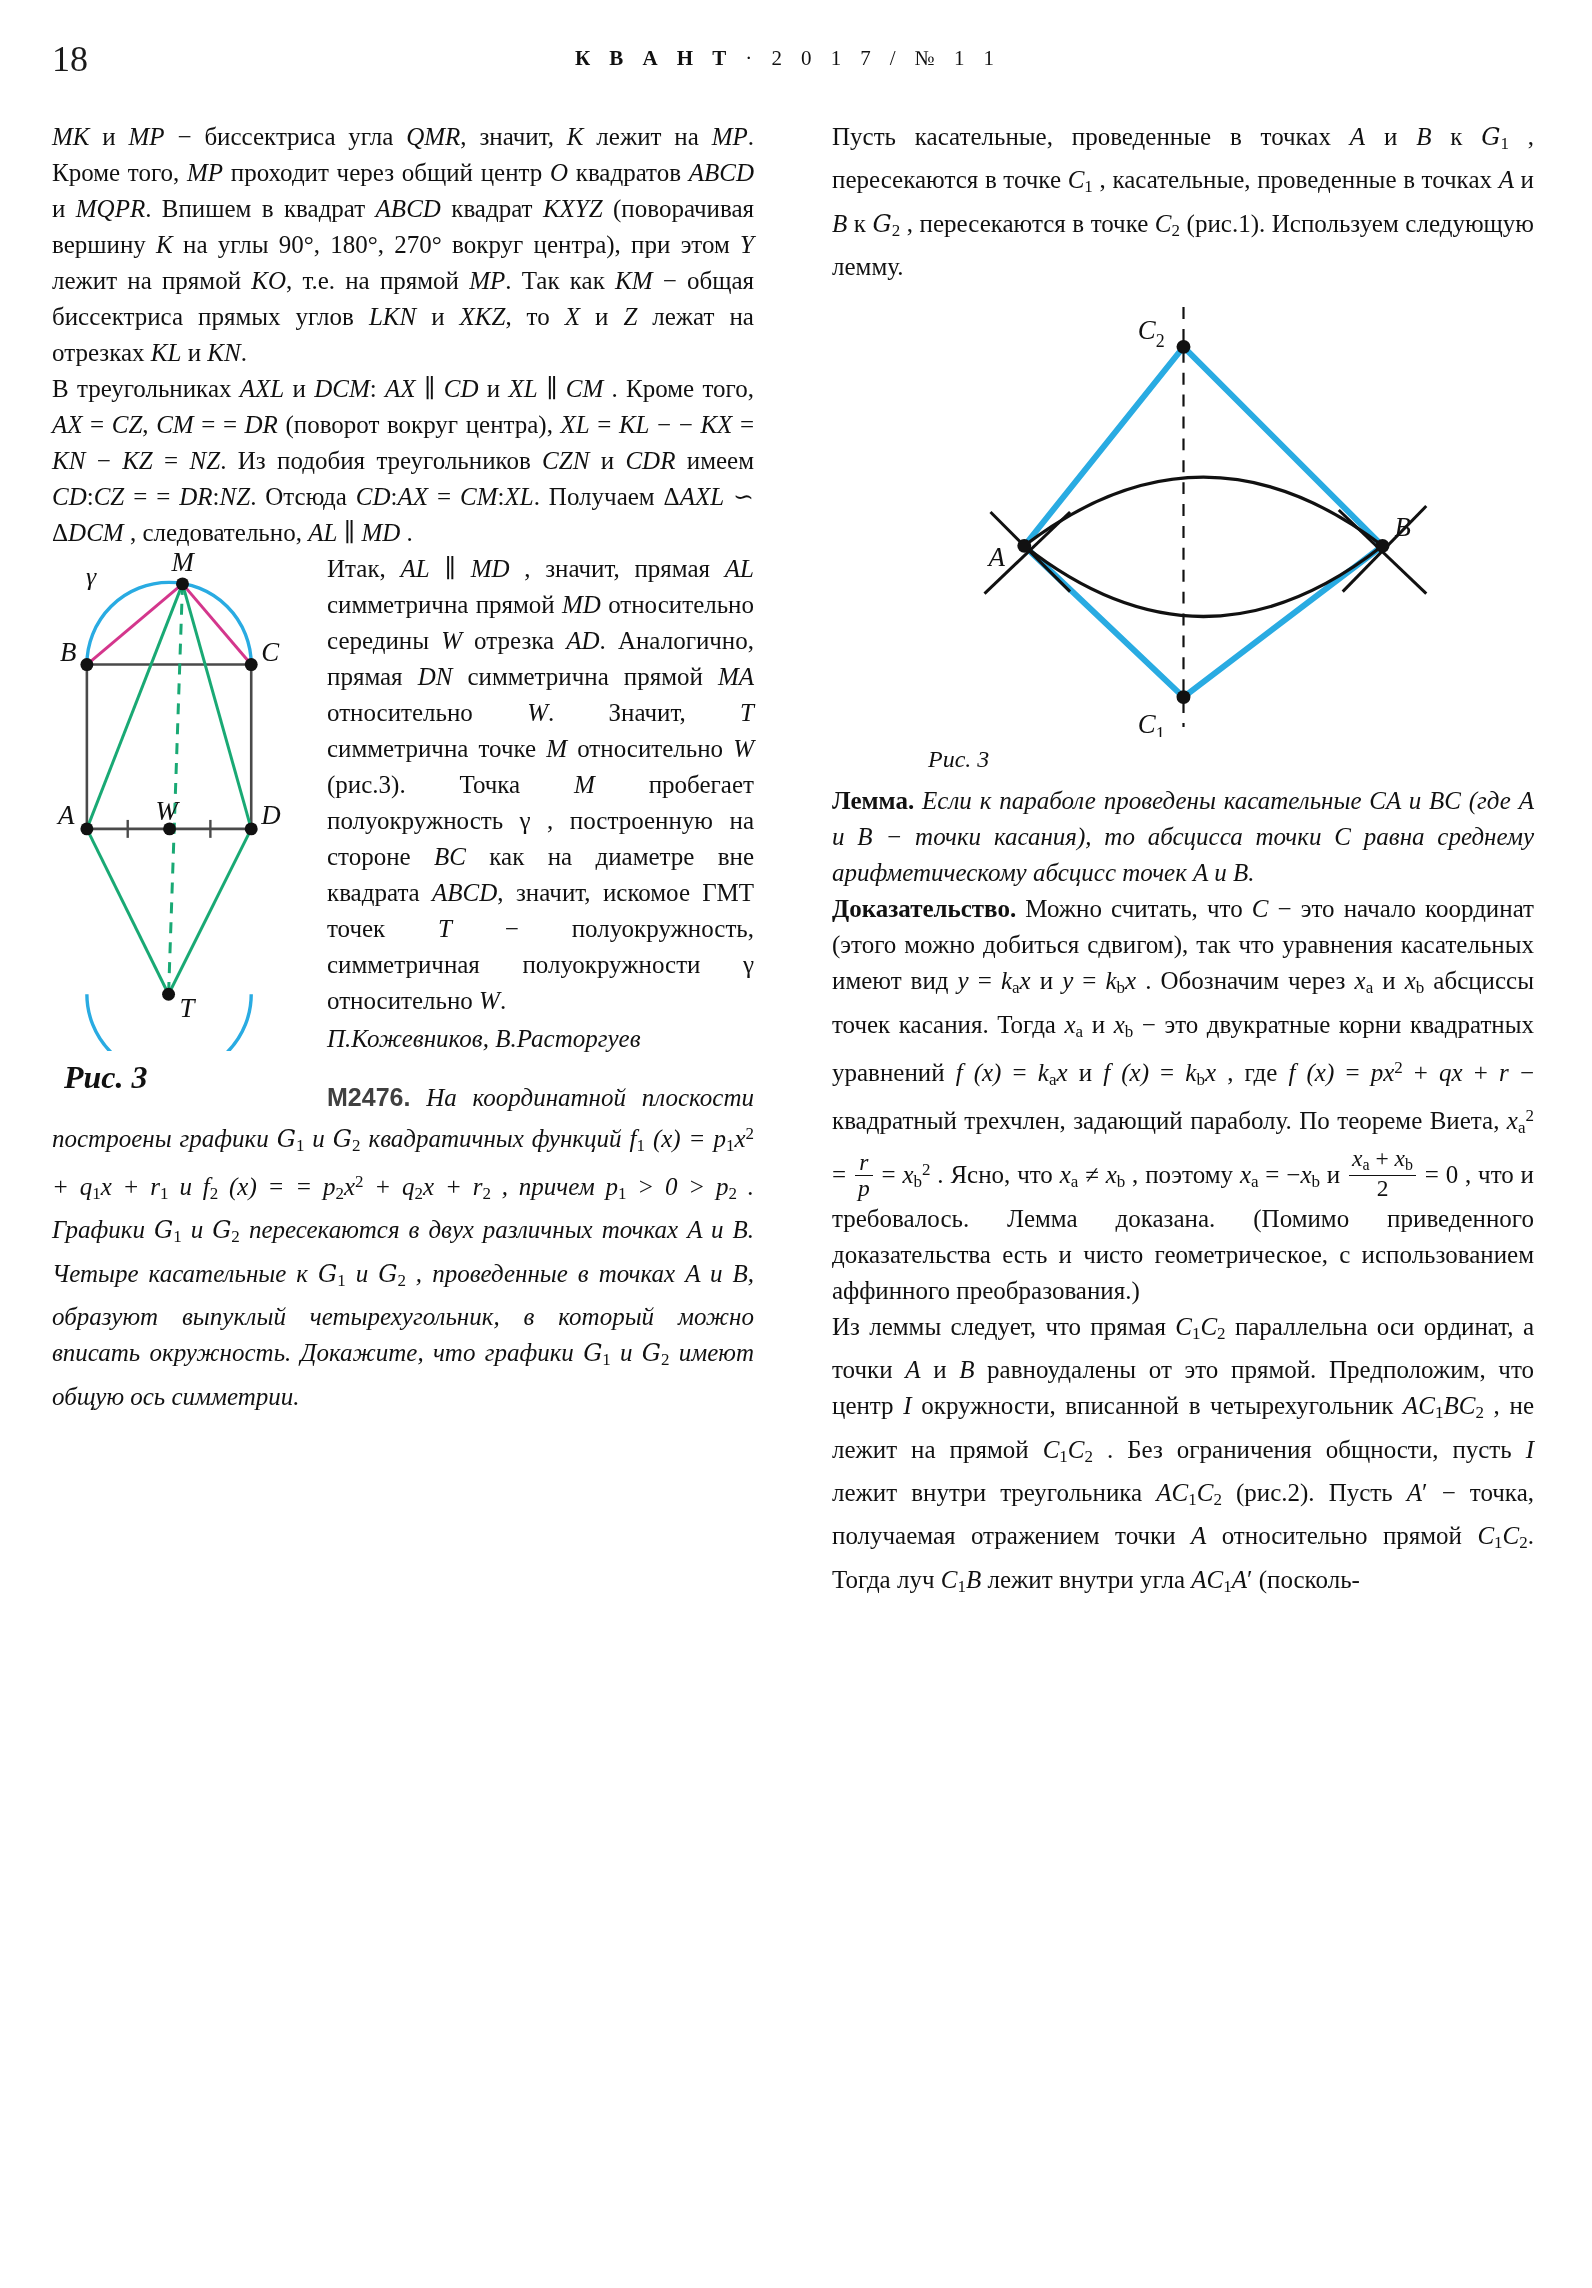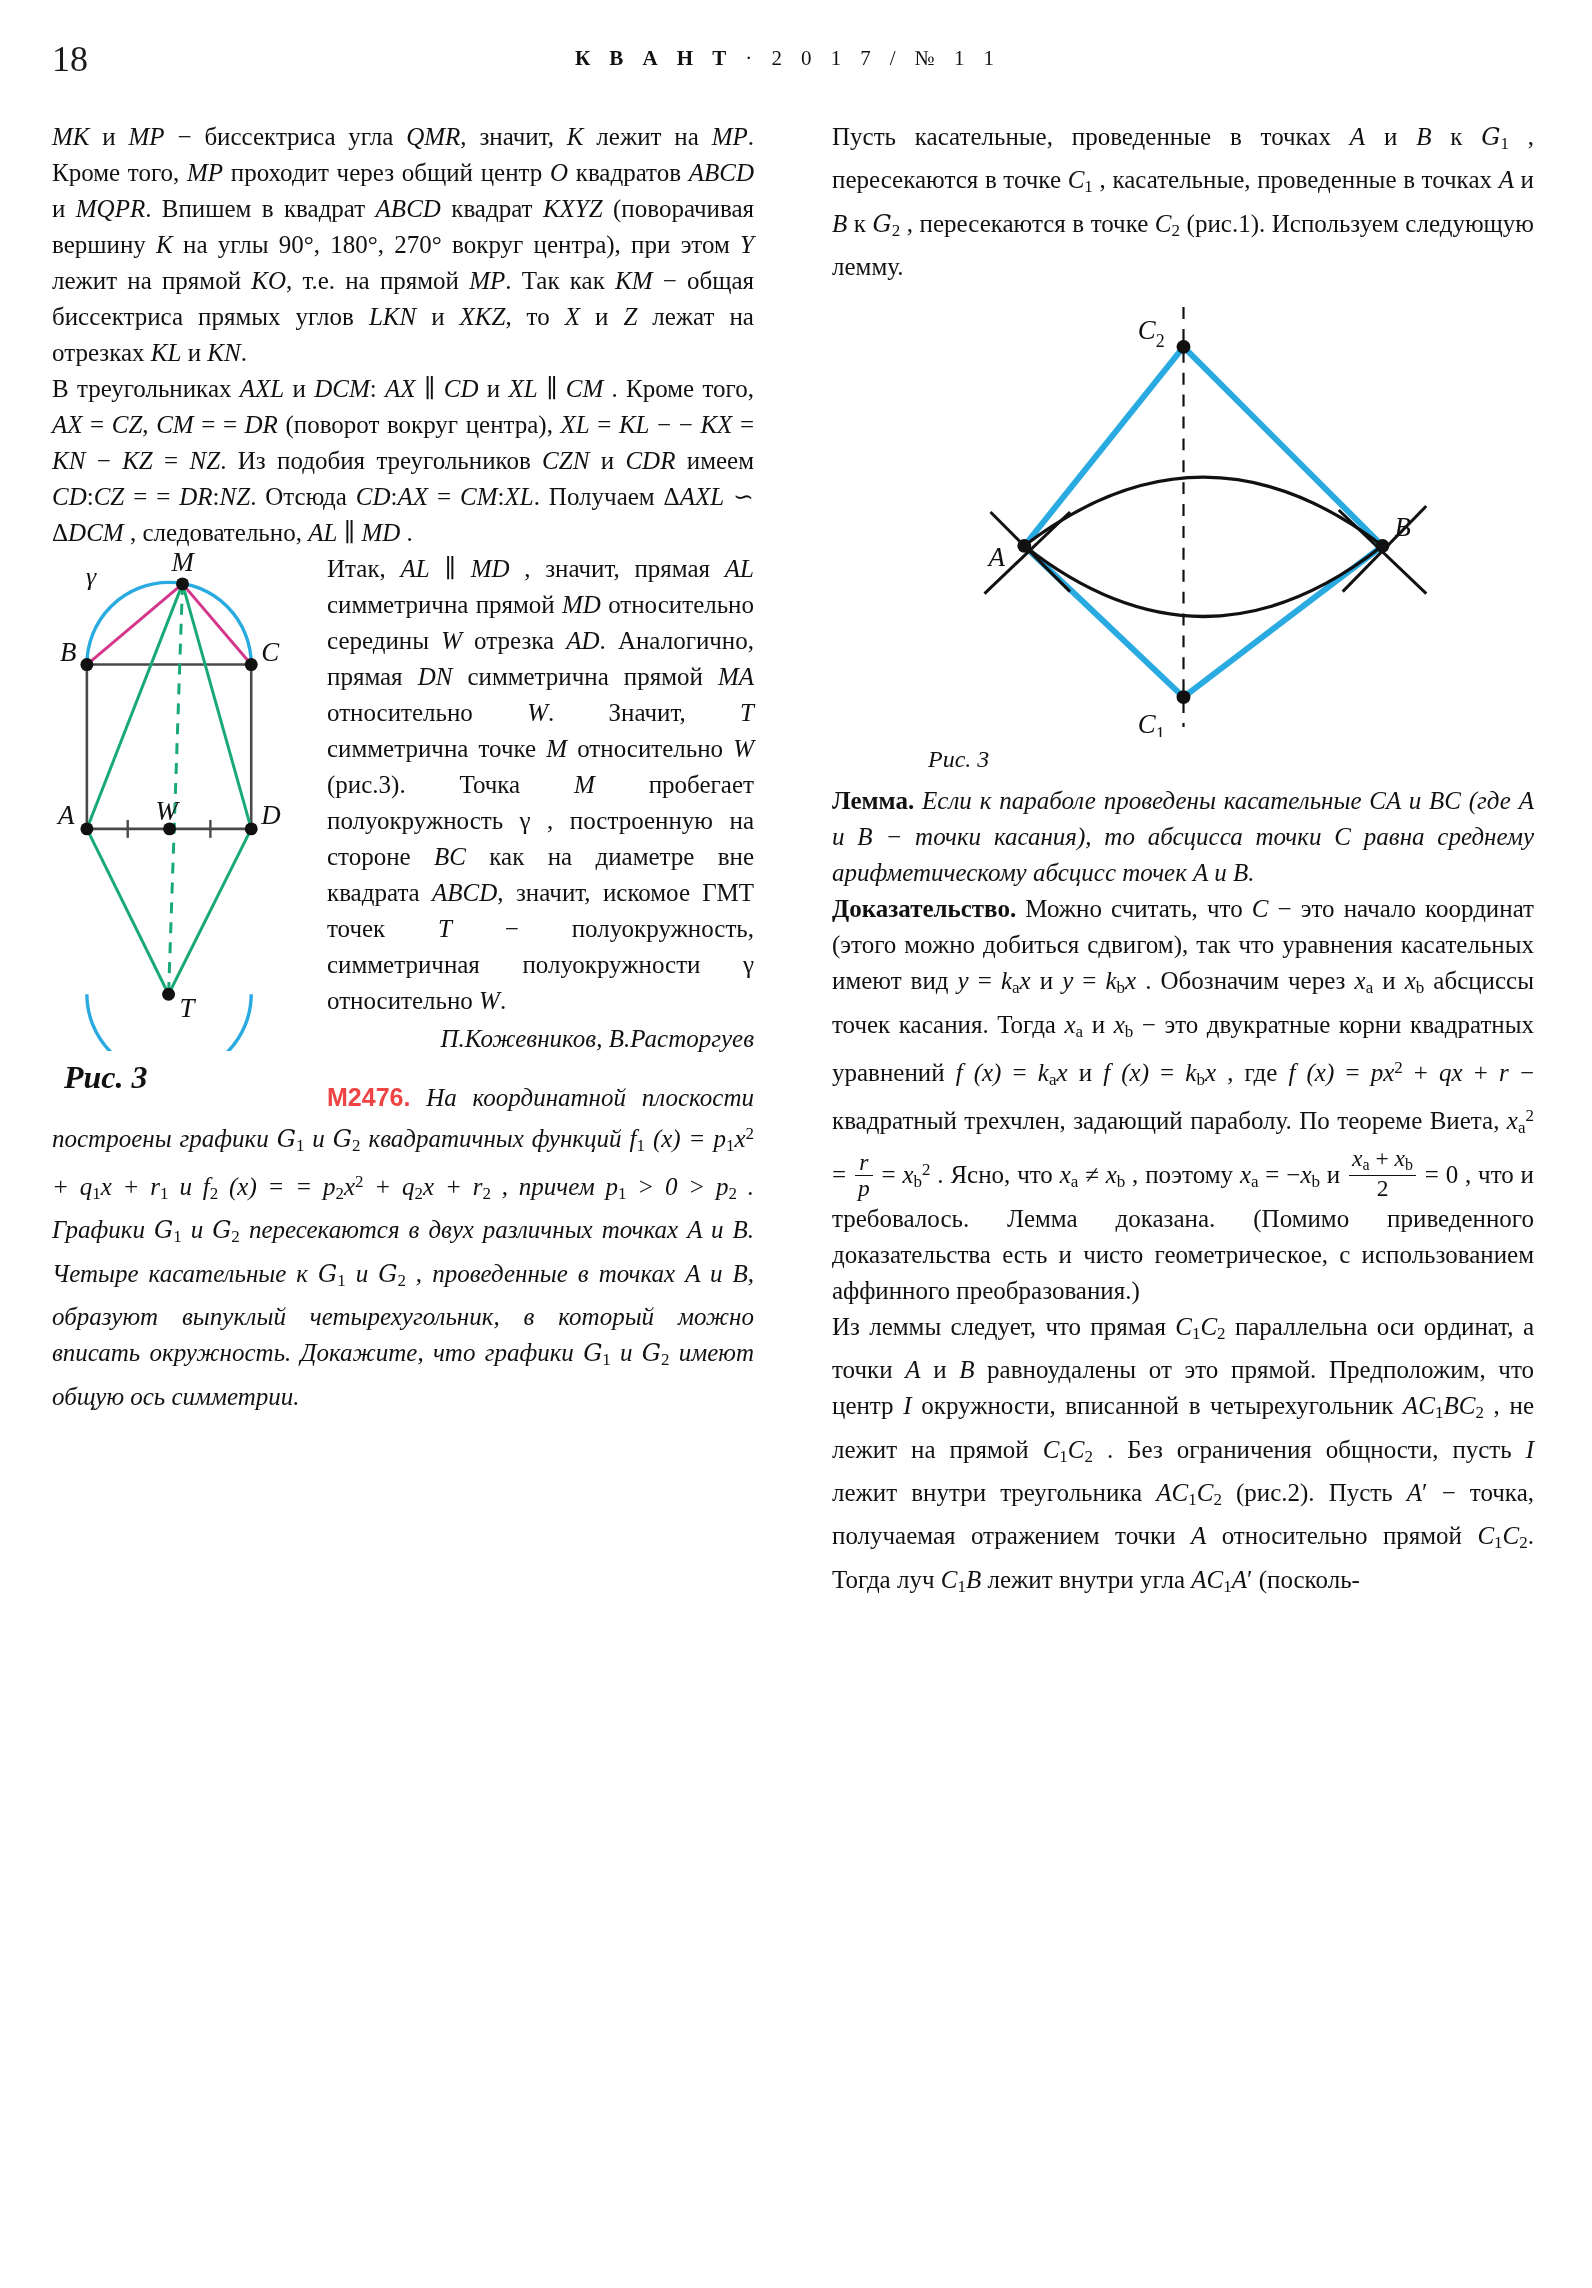--- a/index.html
+++ b/index.html
@@ -107,28 +107,28 @@
   }
   .fig1-cap {
     font-style: italic;
     font-size: 24px;
     margin-top: -6px;
     padding-left: 96px;
     text-align: left;
   }
 
   .task-no {
-    color: #ef4444;
+    color: #404040;
     font-weight: 700;
     font-style: normal;
     font-family: "Liberation Sans", sans-serif;
     font-size: 25px;
   }
   .task-body { font-style: italic; }
-  .signature { text-align: right; font-style: italic; padding-top: 2px; }
+  .signature { text-align: left; font-style: italic; padding-top: 2px; }
   .bold { font-weight: 700; }
   .lemma-body { font-style: italic; }
 </style>
 </head>
 <body>
 
 <div class="page">
 
   <div class="header">
     <div class="folio">18</div>

